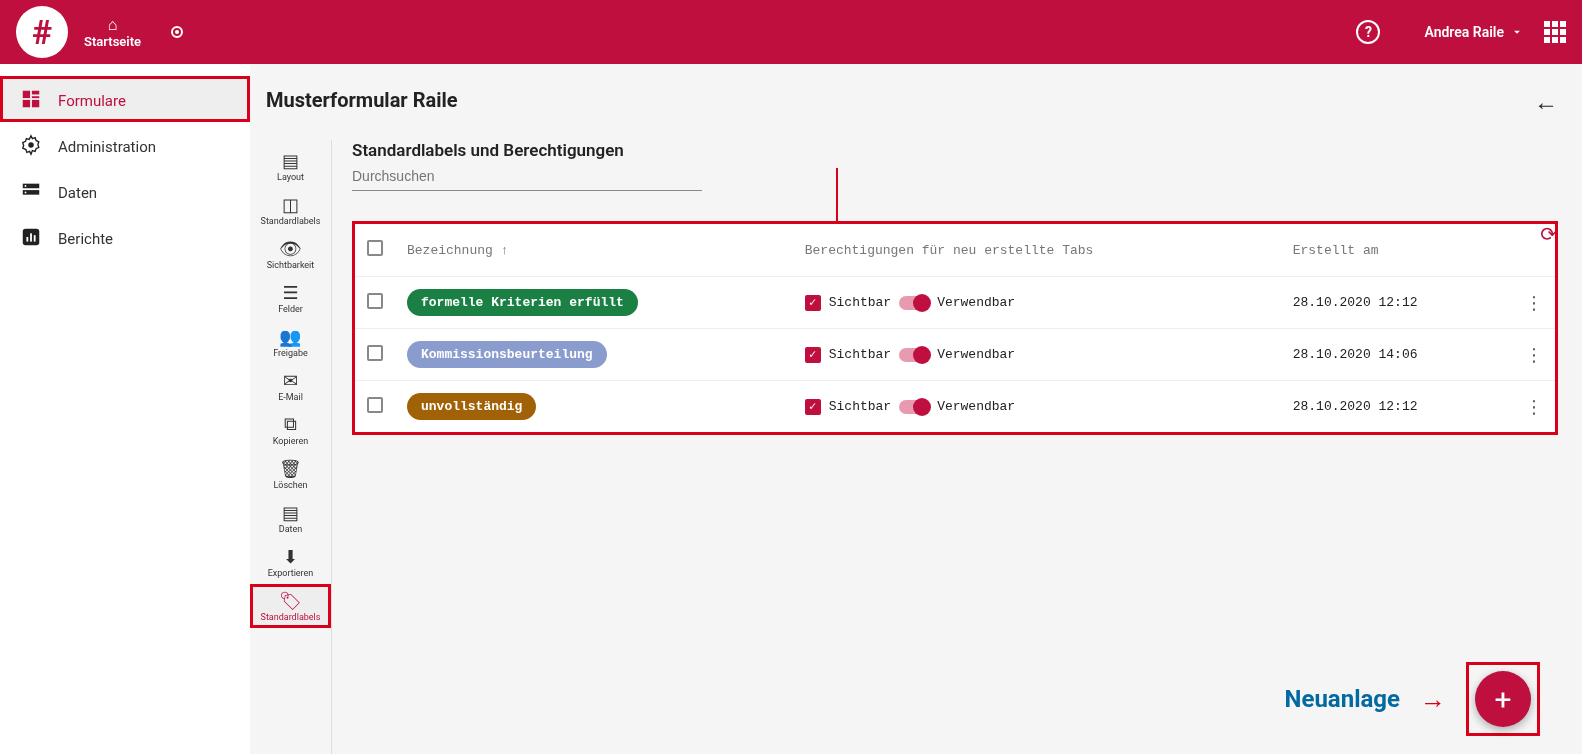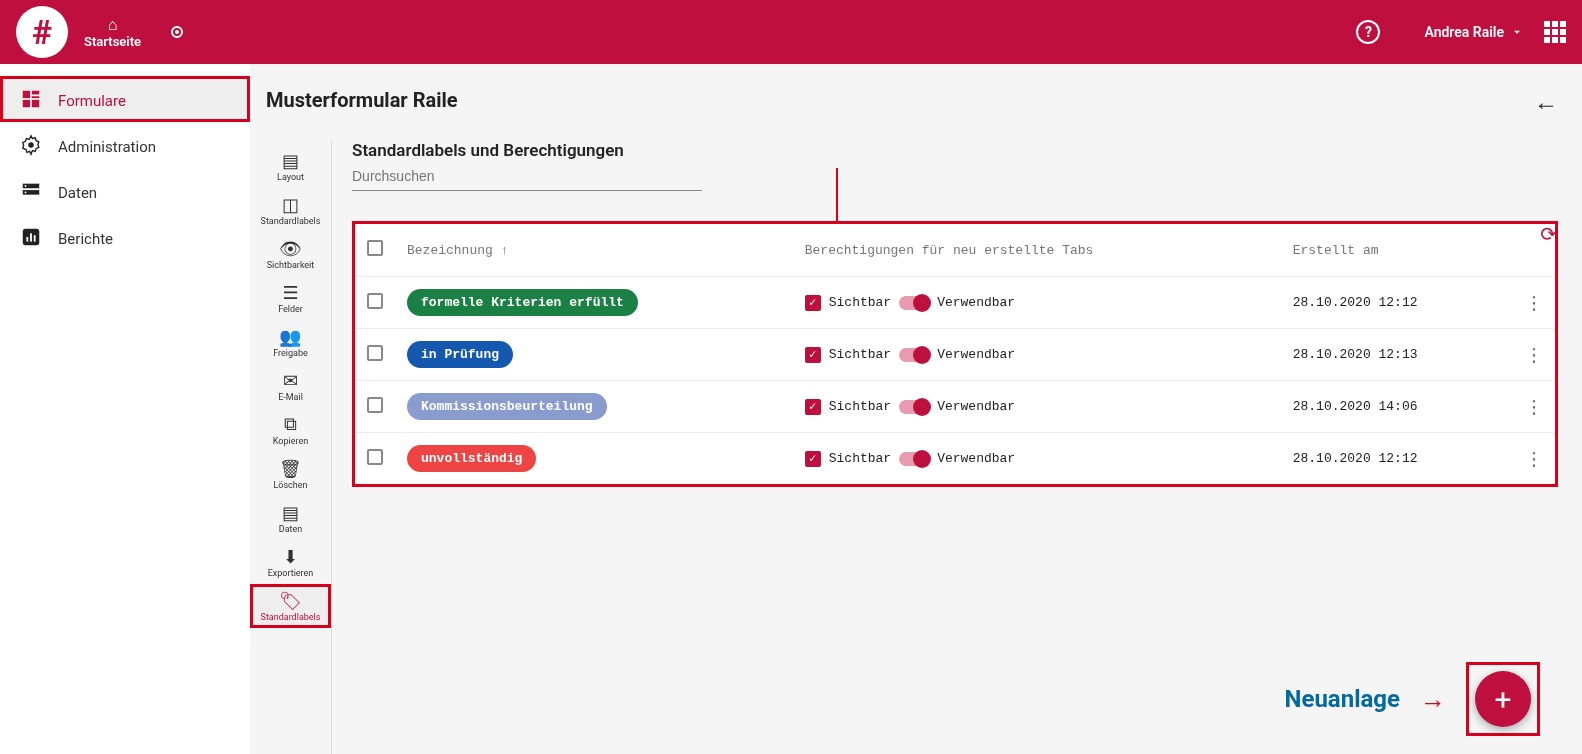--- a/index.html
+++ b/index.html
@@ -216,49 +216,35 @@
                       <span>Sichtbar</span>
                       <span class="toggle"></span>
                       <span>Verwendbar</span>
                     </div>
                   </td>
                   <td>28.10.2020 12:12</td>
                   <td><span class="dots">⋮</span></td>
                 </tr>
                 <tr>
                   <td><span class="chk"></span></td>
-                  <td><span class="pill" style="background:#1558b0">in Prüfung</span></td>
-                  <td>
-                    <div class="perms">
-                      <span class="chk-on">✓</span>
-                      <span>Sichtbar</span>
-                      <span class="toggle"></span>
-                      <span>Verwendbar</span>
-                    </div>
-                  </td>
-                  <td>28.10.2020 12:13</td>
-                  <td><span class="dots">⋮</span></td>
-                </tr>
-                <tr>
-                  <td><span class="chk"></span></td>
                   <td><span class="pill" style="background:#8a9bce">Kommissionsbeurteilung</span></td>
                   <td>
                     <div class="perms">
                       <span class="chk-on">✓</span>
                       <span>Sichtbar</span>
                       <span class="toggle"></span>
                       <span>Verwendbar</span>
                     </div>
                   </td>
                   <td>28.10.2020 14:06</td>
                   <td><span class="dots">⋮</span></td>
                 </tr>
                 <tr>
                   <td><span class="chk"></span></td>
-                  <td><span class="pill" style="background:#ef4444">unvollständig</span></td>
+                  <td><span class="pill" style="background:#a16207">unvollständig</span></td>
                   <td>
                     <div class="perms">
                       <span class="chk-on">✓</span>
                       <span>Sichtbar</span>
                       <span class="toggle"></span>
                       <span>Verwendbar</span>
                     </div>
                   </td>
                   <td>28.10.2020 12:12</td>
                   <td><span class="dots">⋮</span></td>

